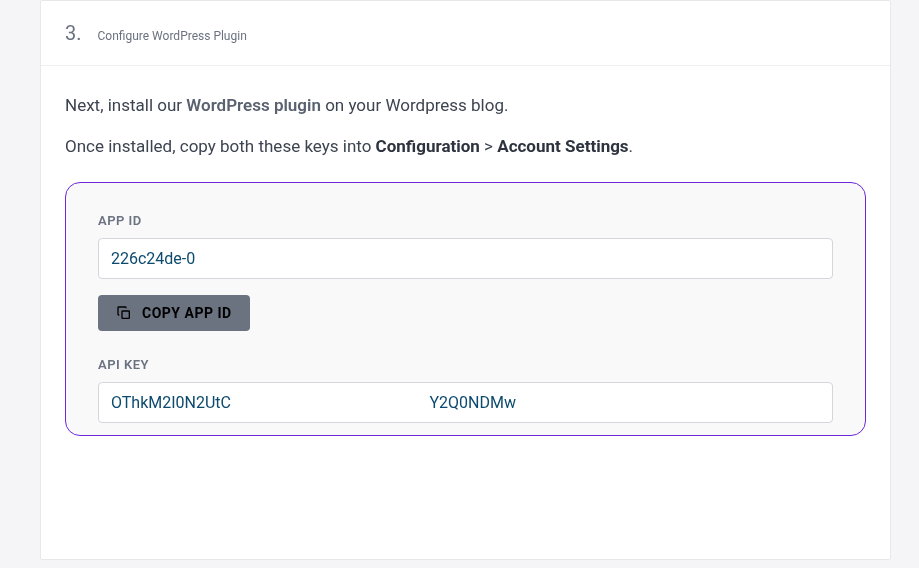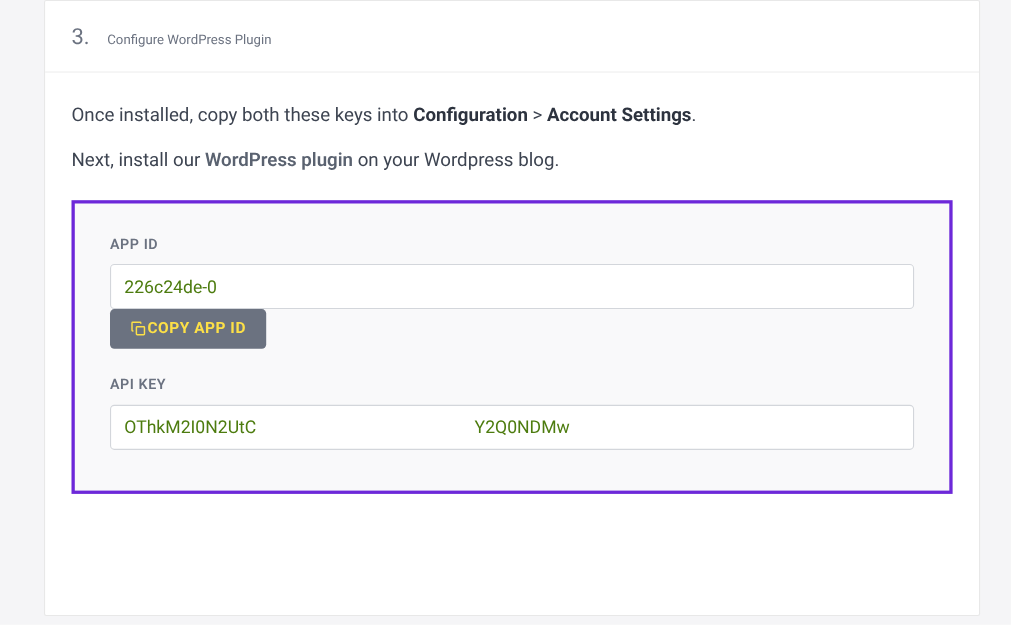--- a/index.html
+++ b/index.html
@@ -52,86 +52,87 @@
       color: #5a6270;
       font-weight: 600;
       text-decoration: none;
     }
     .intro-text strong {
       color: #2d333f;
       font-weight: 700;
     }
     .keys-panel {
       background: #f9f9fa;
-      border: 3px solid #6d28d9;
-      border-radius: 0;
-      padding: 30px 32px 37px 32px;
+      border: 1px solid #6d28d9;
+      border-radius: 15px;
+      padding: 30px 32px 12px 32px;
       margin-top: 22px;
     }
     .field-group {
       margin-bottom: 26px;
     }
     .field-group:last-child {
       margin-bottom: 0;
     }
     .field-label {
       display: block;
       color: #6b7280;
       font-size: 13px;
       font-weight: 600;
       letter-spacing: 0.5px;
       margin-bottom: 10px;
     }
     .field-input {
       width: 100%;
       padding: 10px 12px;
       font-size: 16px;
-      color: #4d7c0f;
+      color: #0c4a6e;
       background: #fff;
       border: 1px solid #d3d6db;
       border-radius: 4px;
       font-family: inherit;
       outline: none;
     }
     .copy-button {
       display: inline-flex;
       align-items: center;
+      gap: 10px;
       background: #6b7280;
-      color: #fde047;
+      color: #000000;
       border: none;
       border-radius: 4px;
       padding: 10px 18px;
       font-size: 14px;
       font-weight: 700;
       letter-spacing: 0.5px;
       cursor: pointer;
-      margin-top: 0;
+      margin-top: 16px;
       font-family: inherit;
     }
     .copy-icon {
       width: 16px;
       height: 16px;
       flex-shrink: 0;
     }
   </style>
 </head>
 <body>
 
 <div class="container">
   <div class="step-header">
     <span class="step-number">3.</span>
     <span class="step-title">Configure WordPress Plugin</span>
   </div>
 
   <div class="content">
     <p class="intro-text">
-      <span>Once installed, copy both these keys into </span><strong>Configuration</strong><span> &gt; </span><strong>Account Settings</strong><span>.</span>
+      <span>Next, install our </span><a href="#">WordPress plugin</a><span> on your Wordpress blog.</span>
     </p>
     <p class="intro-text">
-      <span>Next, install our </span><a href="#">WordPress plugin</a><span> on your Wordpress blog.</span>
+      <span>Once installed, copy both these keys into </span><strong>Configuration</strong><span> &gt; </span><strong>Account Settings</strong><span>.</span>
     </p>
 
     <div class="keys-panel">
       <div class="field-group">
         <label class="field-label">APP ID</label>
         <input type="text" class="field-input" readonly="" value="226c24de-0" style="">
         <button class="copy-button">
           <svg class="copy-icon" viewBox="0 0 24 24" fill="none" stroke="currentColor" stroke-width="2">
             <rect x="9" y="9" width="11" height="11" rx="1"></rect>
             <path d="M5 15H4a1 1 0 0 1-1-1V4a1 1 0 0 1 1-1h10a1 1 0 0 1 1 1v1"></path>

